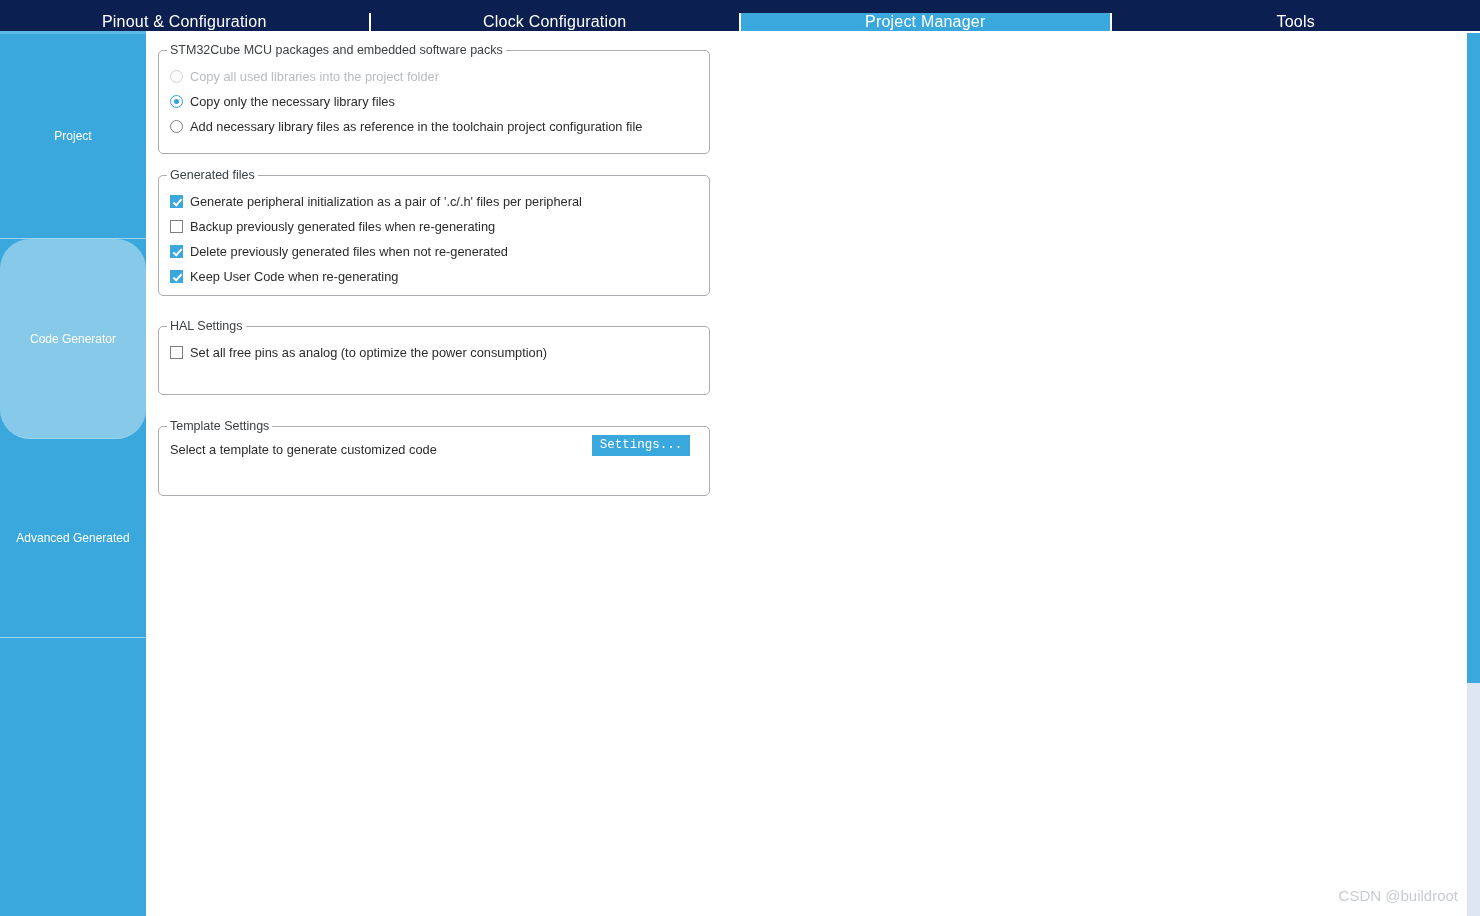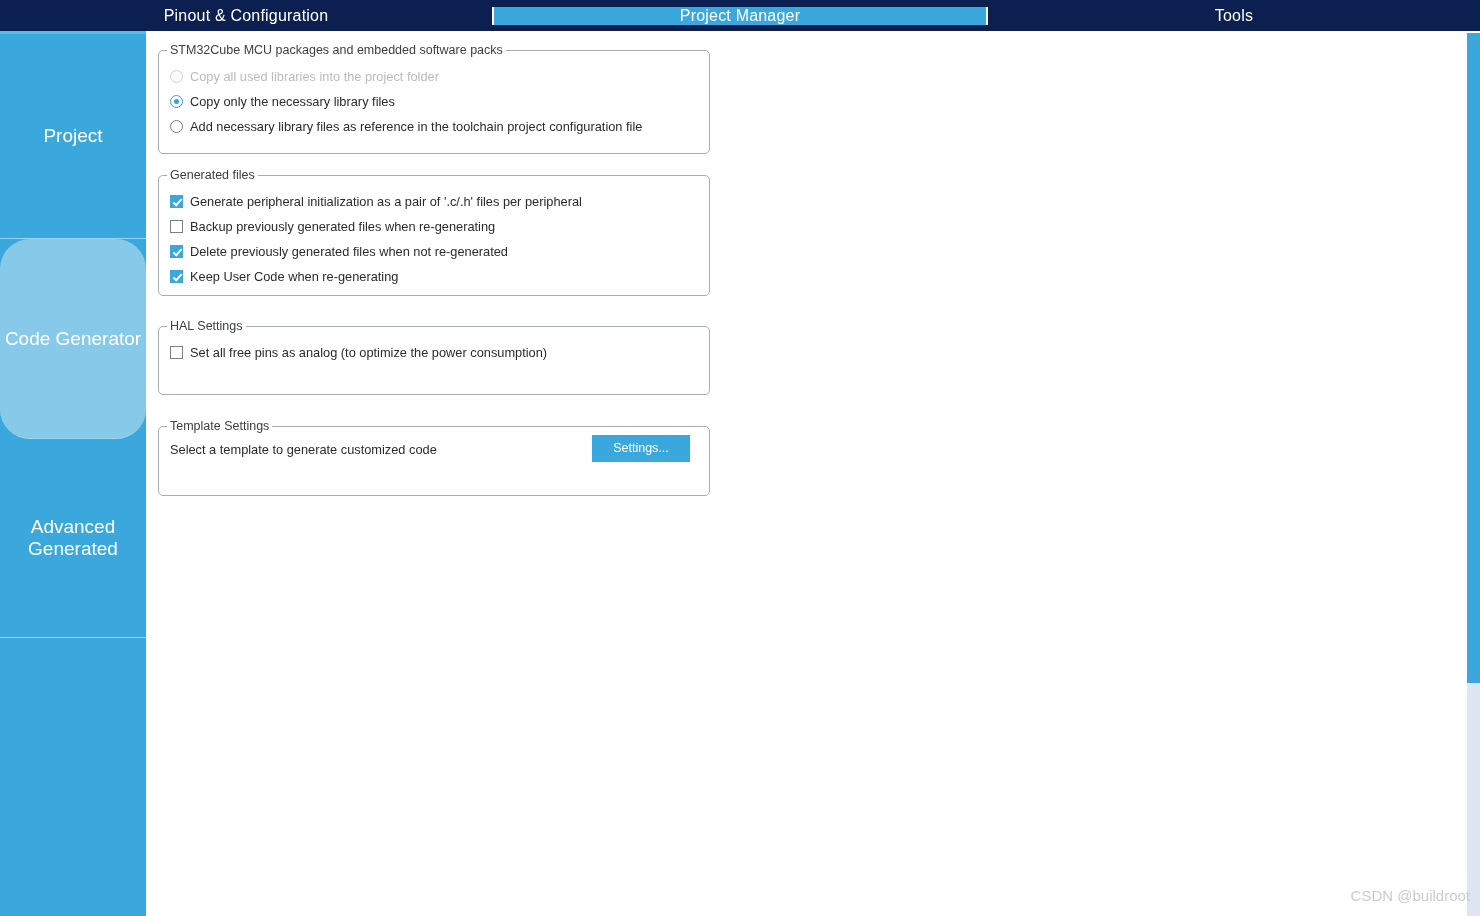--- a/index.html
+++ b/index.html
@@ -19,21 +19,21 @@
   }
 
   
   .tabbar {
     position: absolute;
     top: 0; left: 0;
     width: 1480px;
     height: 31px;
     background: #0b2050;
     display: flex;
-    align-items: center;
+    align-items: flex-end;
   }
   .tab {
     flex: 1 1 0;
     display: flex;
     align-items: center;
     justify-content: center;
     color: #ffffff;
     font-size: 16px;
     letter-spacing: 0.2px;
     border-right: 2px solid #ffffff;
@@ -67,21 +67,21 @@
     width: 146px;
     height: 882px;
     background: #3aa8dd;
   }
   .side-item {
     width: 146px;
     display: flex;
     align-items: center;
     justify-content: center;
     color: #ffffff;
-    font-size: 19px;
+    font-size: 12px;
     background: #3aa8dd;
     border-bottom: 1px solid #9ed5ee;
     cursor: pointer;
     user-select: none;
     text-align: center;
   }
   .side-item.selected { background: #86c9e8; }
   .side-item-project  { height: 205px; }
   .side-item-codegen  { height: 200px; border-radius: 30px; }
   .side-item-advanced { height: 199px; }
@@ -192,26 +192,26 @@
   }
   .tmpl-text {
     font-size: 12.8px;
     color: #2b2b2b;
   }
   .settings-btn {
     position: absolute;
     right: 19px;
     top: 8px;
     width: 98px;
-    height: 27px;
+    height: 21px;
     background: #3aa8dd;
     color: #ffffff;
     border: none;
     font-size: 12.5px;
-    font-family: Liberation Sans, sans-serif;
+    font-family: Liberation Mono, monospace;
     cursor: pointer;
     line-height: 21px;
     text-align: center;
     padding: 0;
   }
 
   
   .scroll-track {
     position: absolute;
     top: 33px; right: 0;
@@ -224,36 +224,39 @@
     top: 0; left: 0;
     width: 13px;
     height: 650px;
     background: #3aa8dd;
     cursor: pointer;
   }
 
   
   .watermark {
     position: absolute;
-    right: 10px;
+    right: 22px;
     bottom: 12px;
     color: #c8ccd1;
     font-size: 15px;
     user-select: none;
     white-space: nowrap;
   }
 </style>
 </head>
 <body>
 
 <div id="app">
 
   <div class="tabbar">
     <div class="tab">
       <span>Pinout &amp; Configuration</span>
+    </div>
+    <div class="tab">
+      <span>Clock Configuration</span>
     </div>
     <div class="tab active">
       <span>Project Manager</span>
     </div>
     <div class="tab">
       <span>Tools</span>
     </div>
   </div>
   <div class="tabbar-underline"></div>
   <div class="tabbar-underline-dark"></div>

